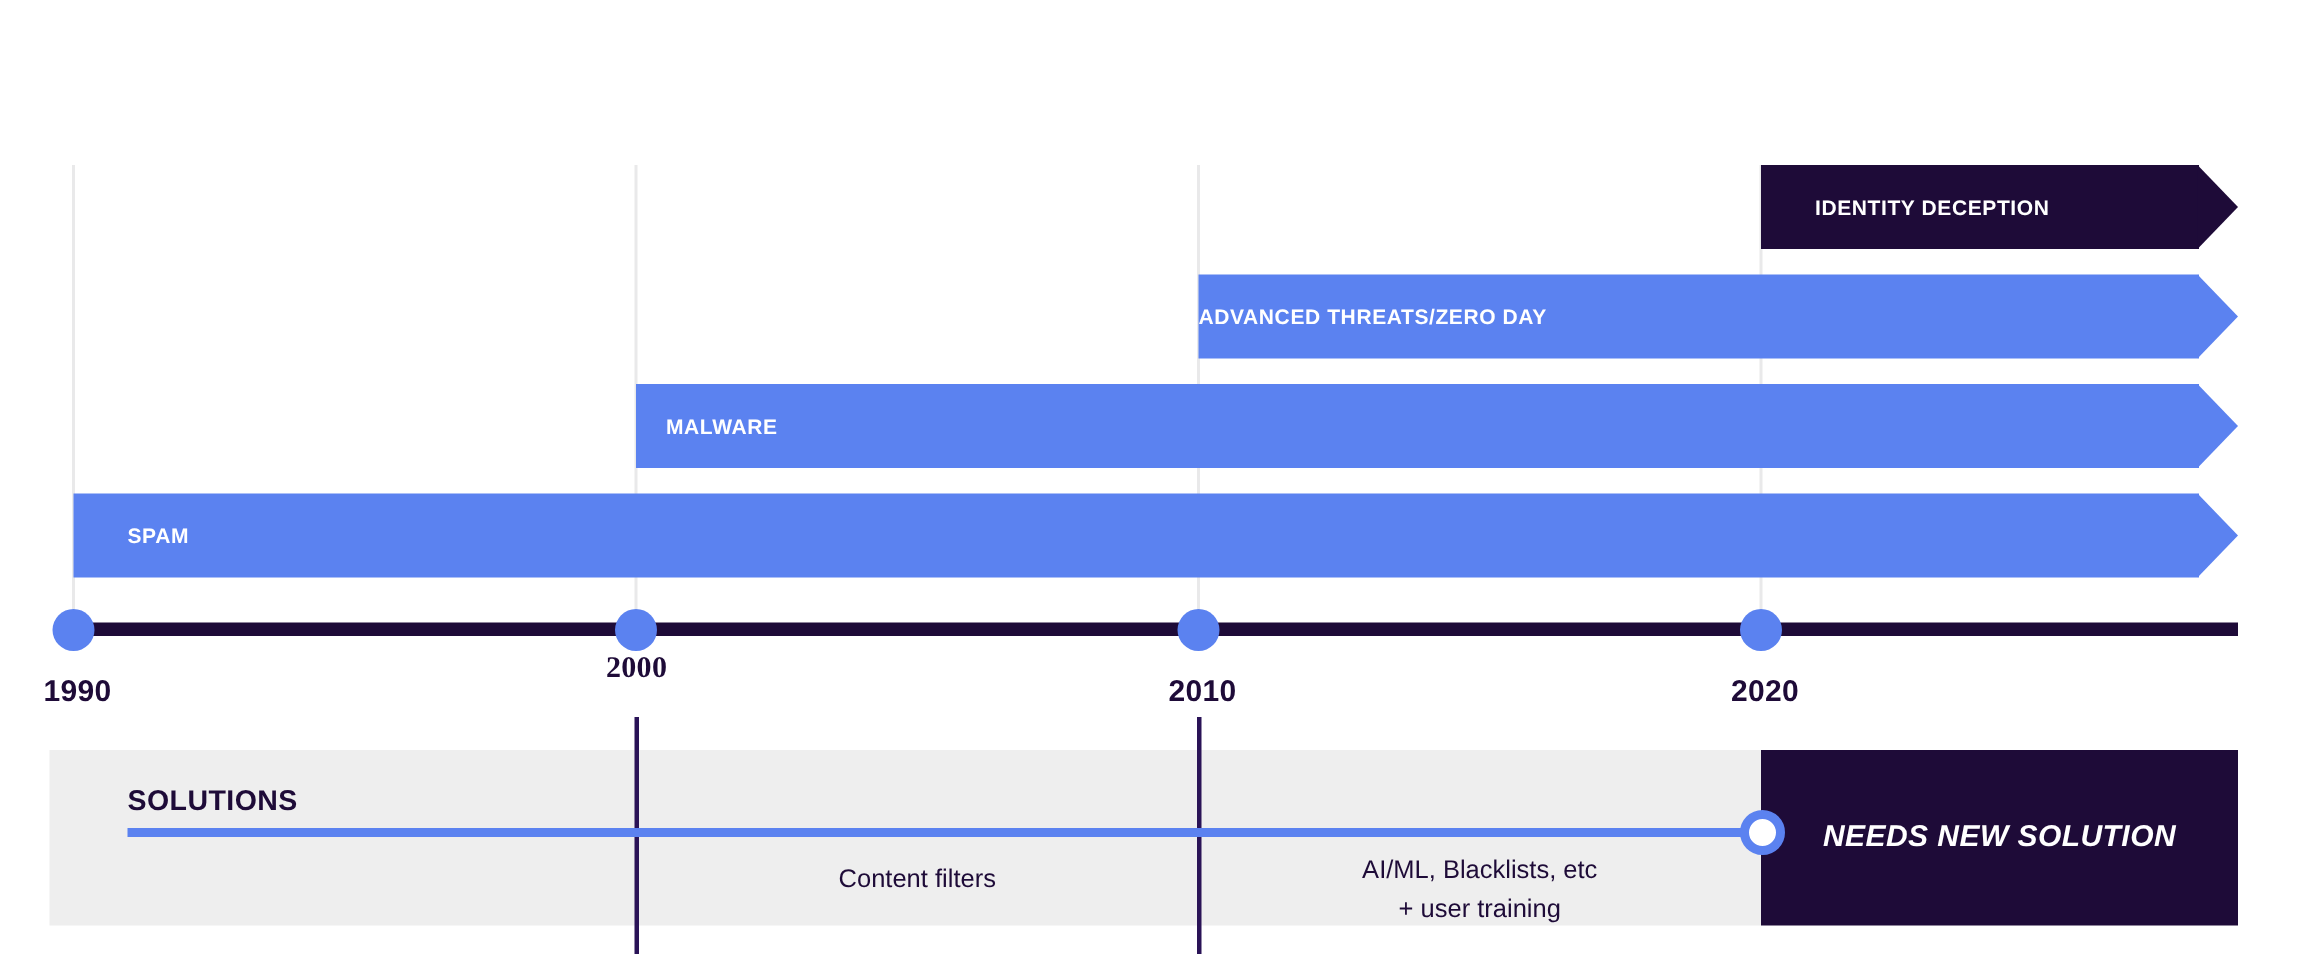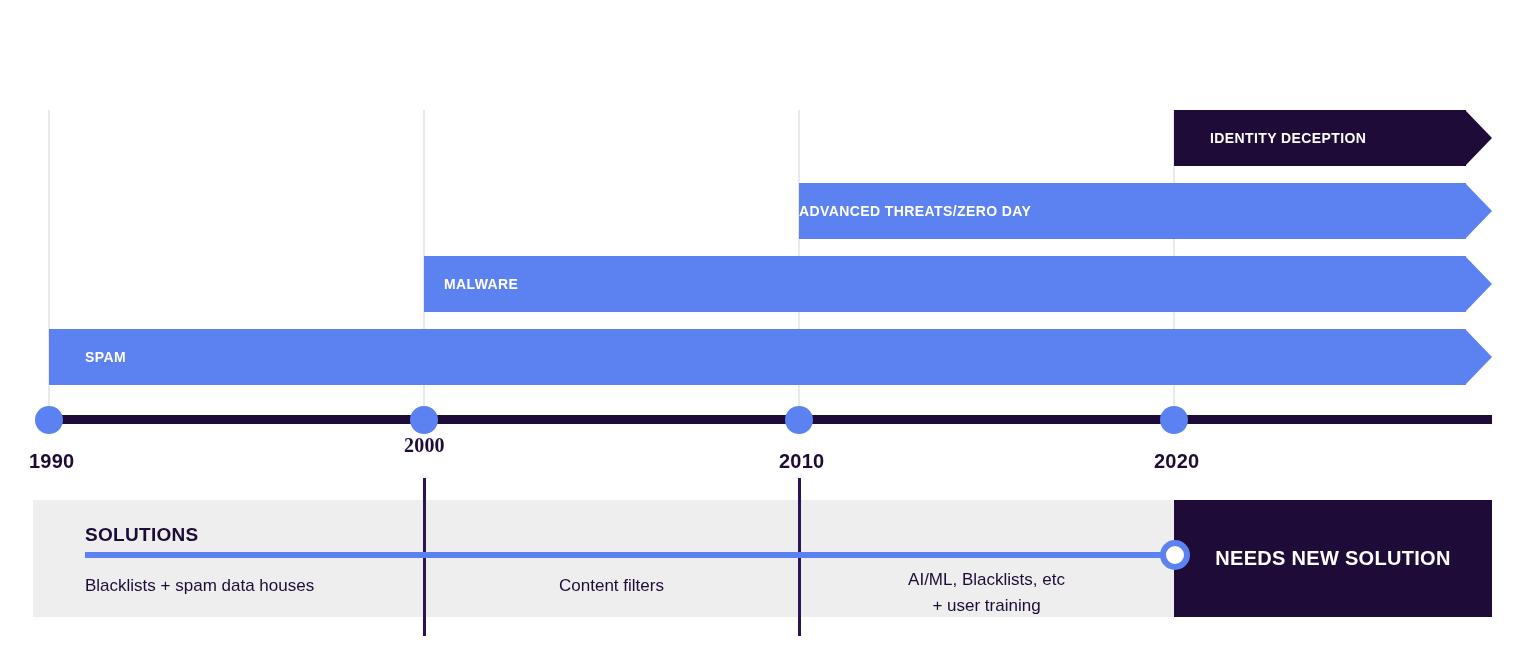--- a/index.html
+++ b/index.html
@@ -116,20 +116,21 @@
     position: absolute;
     background: #1e0b38;
     display: flex;
     align-items: center;
     justify-content: center;
   }
   #needs-label {
     color: #ffffff;
     font-size: 20px;
     font-weight: bold;
+    font-style: italic;
     letter-spacing: 0.3px;
     white-space: nowrap;
   }
   #endpoint-marker {
     position: absolute;
     width: 30px;
     height: 30px;
     border-radius: 50%;
     background: #ffffff;
     border: 6px solid #5b82f0;
@@ -193,21 +194,20 @@
 
   <div id="solutions-panel" style="left:33px; top:500px; width:1141px; height:117px;"></div>
 
   <div class="divider-dark" style="left:423px; top:478px; height:158px;"></div>
   <div class="divider-dark" style="left:798px; top:478px; height:158px;"></div>
 
   <div id="solutions-heading" style="left:85px; top:524px;">SOLUTIONS</div>
 
   <div id="solutions-rule" style="left:85px; top:552px; width:1089px;"></div>
 
-  <div class="solution-text left-aligned" style="left:85px; top:574px; width:320px;">Blacklists + spam data houses</div>
 
   <div class="solution-text" style="left:429px; top:574px; width:365px;">Content filters</div>
 
   <div class="solution-text" style="left:804px; top:568px; width:365px;">AI/ML, Blacklists, etc</div>
   <div class="solution-text" style="left:804px; top:594px; width:365px;">+ user training</div>
 
   <div id="endpoint-marker" style="left:1160px; top:540px;"></div>
 
   <div id="needs-box" style="left:1174px; top:500px; width:318px; height:117px;">
     <span id="needs-label">NEEDS NEW SOLUTION</span>

